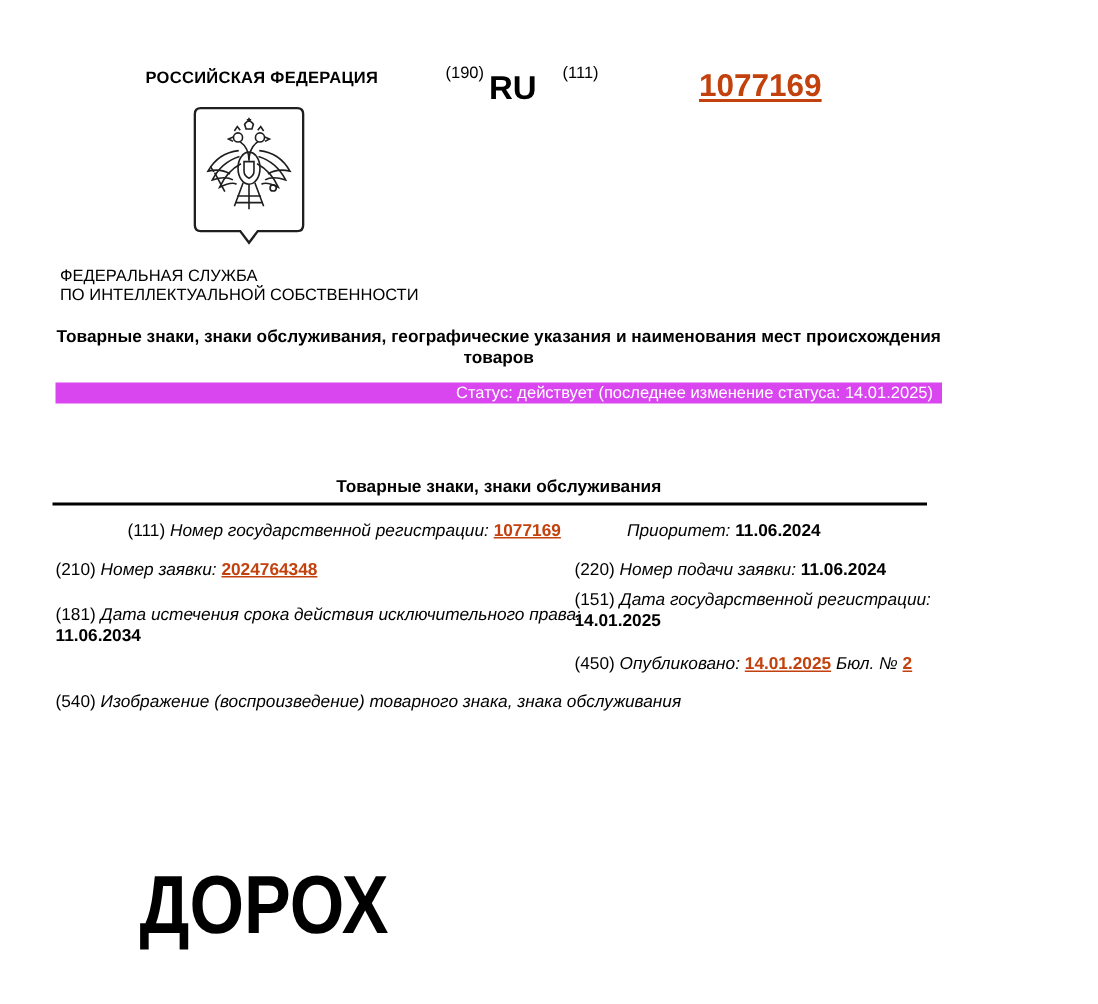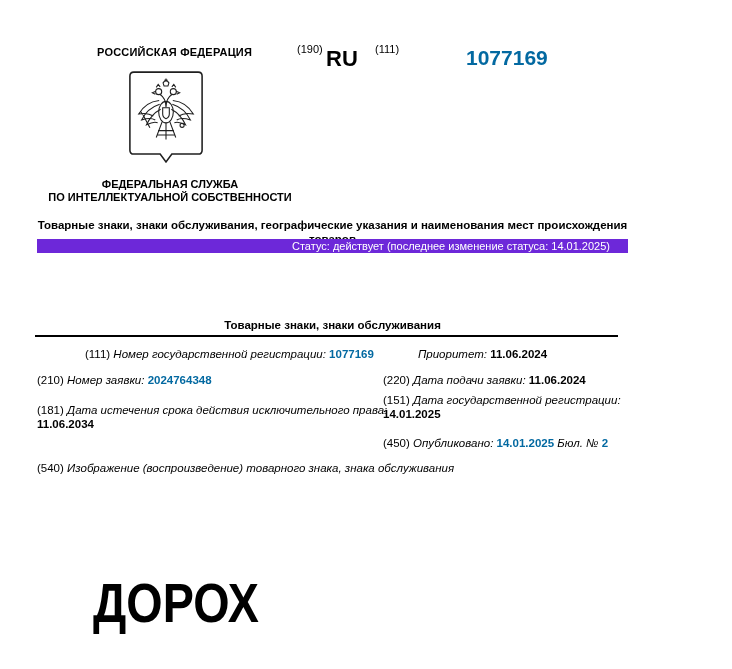--- a/index.html
+++ b/index.html
@@ -4,34 +4,34 @@
 <style>
   html,body{margin:0;padding:0;background:#fff;}
   .page{
     position:relative;width:732px;height:653px;overflow:hidden;
     background:#fff;color:#000;
     font-family:"Liberation Sans",sans-serif;
   }
   .abs{position:absolute;}
   .b{font-weight:700;}
   .i{font-style:italic;}
-  .lnk{color:#0369a1;font-weight:700;cursor:pointer;}
+  .lnk{color:#c2410c;font-weight:700;text-decoration:underline;cursor:pointer;}
   
   .country{left:97px;top:46px;font-size:11px;font-weight:700;letter-spacing:.2px;}
   .code190{left:297px;top:43px;font-size:11px;}
   .ru{left:326px;top:46px;font-size:22px;font-weight:700;}
   .code111{left:375px;top:43px;font-size:11px;}
   .topreg{left:466px;top:46px;font-size:21px;}
   .emblem{left:126px;top:69px;width:80px;height:96px;}
-  .agency{left:40px;top:178px;width:260px;text-align:center;font-size:11px;font-weight:700;line-height:13px;}
+  .agency{left:40px;top:178px;width:260px;font-size:11px;font-weight:400;line-height:13px;}
   .doccat{left:37px;top:219px;width:591px;text-align:center;font-size:11.5px;font-weight:700;line-height:13.5px;}
   .status{
-    left:37px;top:239px;width:591px;height:14px;box-sizing:border-box;
-    background:#6d28d9;color:#fff;font-size:11px;line-height:14px;
-    text-align:right;padding-right:18px;
+    left:37px;top:255px;width:591px;height:14px;box-sizing:border-box;
+    background:#d946ef;color:#fff;font-size:11px;line-height:14px;
+    text-align:right;padding-right:6px;
   }
   .sectitle{left:37px;top:288px;width:591px;text-align:center;font-size:11.5px;font-weight:700;margin-top:31px;}
   .rule{left:35px;top:335px;width:583px;height:2px;background:#000;}
   .row{font-size:11.5px;line-height:13.5px;}
   .r-l1{left:37px;top:348px;margin-left:48px;}
   .r-r1{left:418px;top:348px;}
   .r-l2{left:37px;top:374px;}
   .r-r2{left:383px;top:374px;}
   .r-l3{left:37px;top:404px;width:352px;}
   .r-r3{left:383px;top:394px;width:250px;}
@@ -107,21 +107,21 @@
   </div>
 
   <div class="abs row r-l2">
     <span>(210)</span>
     <span class="i">Номер заявки:</span>
     <a class="lnk">2024764348</a>
   </div>
 
   <div class="abs row r-r2">
     <span>(220)</span>
-    <span class="i">Дата подачи заявки:</span>
+    <span class="i">Номер подачи заявки:</span>
     <span class="b">11.06.2024</span>
   </div>
 
   <div class="abs row r-l3">
     <span>(181)</span>
     <span class="i">Дата истечения срока действия исключительного права:</span>
     <div class="b">11.06.2034</div>
   </div>
 
   <div class="abs row r-r3">

